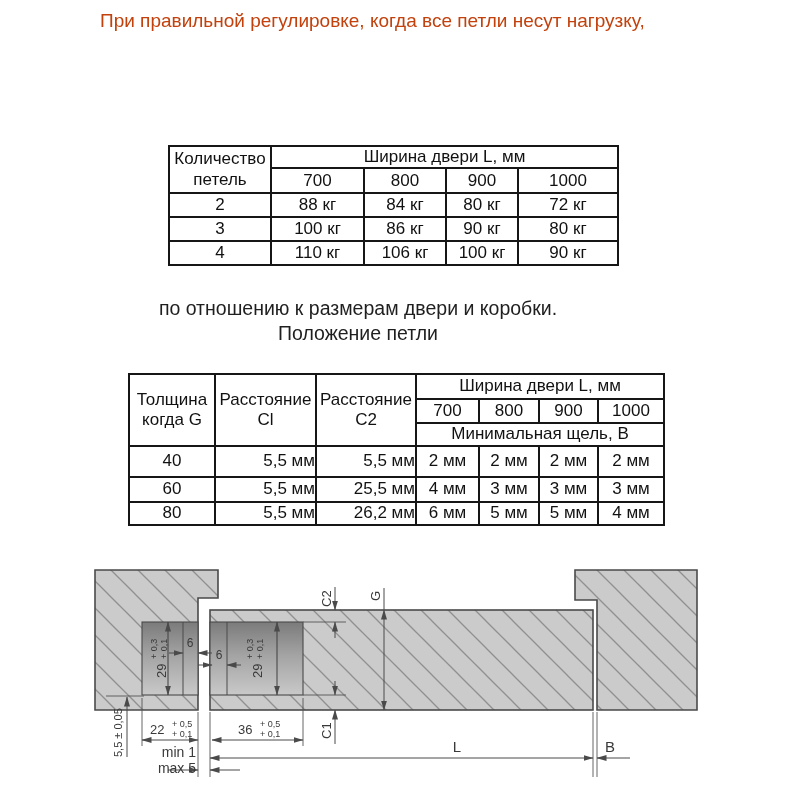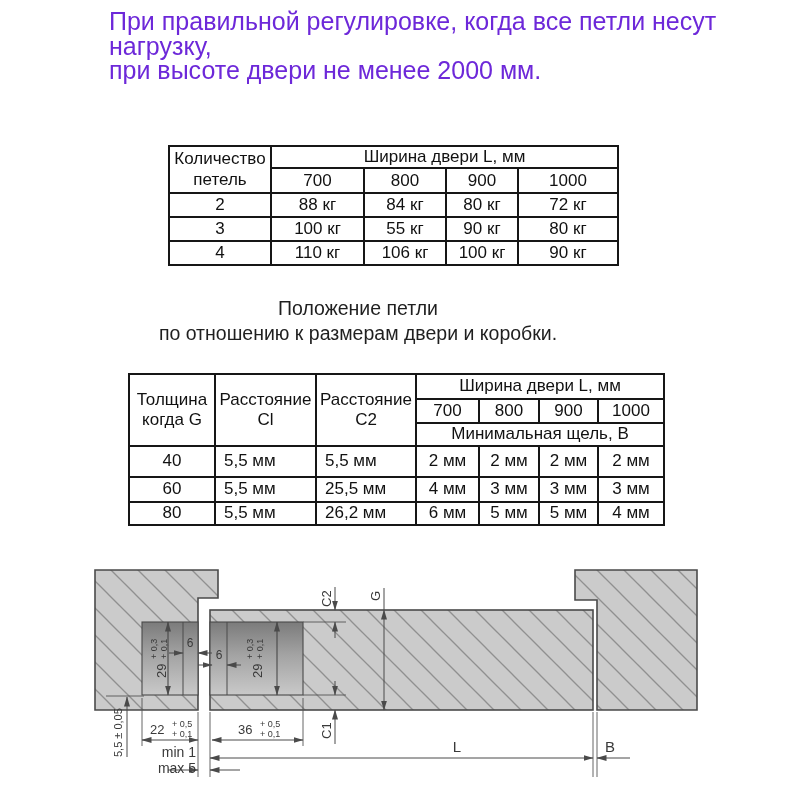--- a/index.html
+++ b/index.html
@@ -1,43 +1,42 @@
 <!DOCTYPE html>
 <html><head>
 <meta charset="utf-8">
 <style>
   html,body{margin:0;padding:0;}
   body{
     width:800px;height:800px;position:relative;background:#ffffff;
     font-family:"Liberation Sans", sans-serif;color:#1c1c1c;overflow:hidden;
   }
   
-  .intro{position:absolute;left:109px;top:9px;font-size:25px;line-height:24.5px;color:#6d28d9;}
+  .intro{position:absolute;left:100px;top:9px;font-size:19px;line-height:24.5px;color:#c2410c;}
   
   .heading{position:absolute;left:20px;top:296px;width:676px;text-align:center;
            font-size:19.5px;line-height:25px;color:#1f1f1f;}
   
   table{border-collapse:collapse;table-layout:fixed;position:absolute;background:#fff;}
   th,td{border:2px solid #161616;text-align:center;vertical-align:middle;
         font-size:17px;font-weight:normal;padding:0;line-height:1.18;color:#111;}
   .t1{left:168px;top:145px;width:449px;}
   .t2{left:128px;top:373px;width:535px;}
-  td.left{text-align:left;padding-left:8px;}
+  td.left{text-align:right;padding-left:23px;}
   th.gaphdr{font-weight:normal;}
   .r27{height:17px}.r25{height:25px}.r24{height:24px}.r23{height:23px}.r22{height:31px}
   
   .drawing{position:absolute;left:0;top:555px;}
   .dimtxt{font-family:"Liberation Sans", sans-serif;fill:#3a3a3a;}
 </style>
 </head>
 <body>
 
 <div class="intro">
   <div>При правильной регулировке, когда все петли несут нагрузку,</div>
-  <div>при высоте двери не менее 2000 мм.</div>
 </div>
 
 <table class="t1">
   <colgroup>
       <col style="width:102px">
       <col style="width:93px">
       <col style="width:82px">
       <col style="width:72px">
       <col style="width:100px">
     </colgroup>
@@ -55,37 +54,37 @@
   <tr class="r24">
     <td>2</td>
     <td>88 кг</td>
     <td>84 кг</td>
     <td>80 кг</td>
     <td>72 кг</td>
   </tr>
   <tr class="r24">
     <td>3</td>
     <td>100 кг</td>
-    <td>55 кг</td>
+    <td>86 кг</td>
     <td>90 кг</td>
     <td>80 кг</td>
   </tr>
   <tr class="r24">
     <td>4</td>
     <td>110 кг</td>
     <td>106 кг</td>
     <td>100 кг</td>
     <td>90 кг</td>
   </tr>
 </tbody>
   </table>
 
 <div class="heading">
+  <div>по отношению к размерам двери и коробки.</div>
   <div>Положение петли</div>
-  <div>по отношению к размерам двери и коробки.</div>
 </div>
 
 <table class="t2">
   <colgroup>
       <col style="width:86px">
       <col style="width:101px">
       <col style="width:100px">
       <col style="width:63px">
       <col style="width:60px">
       <col style="width:59px">

